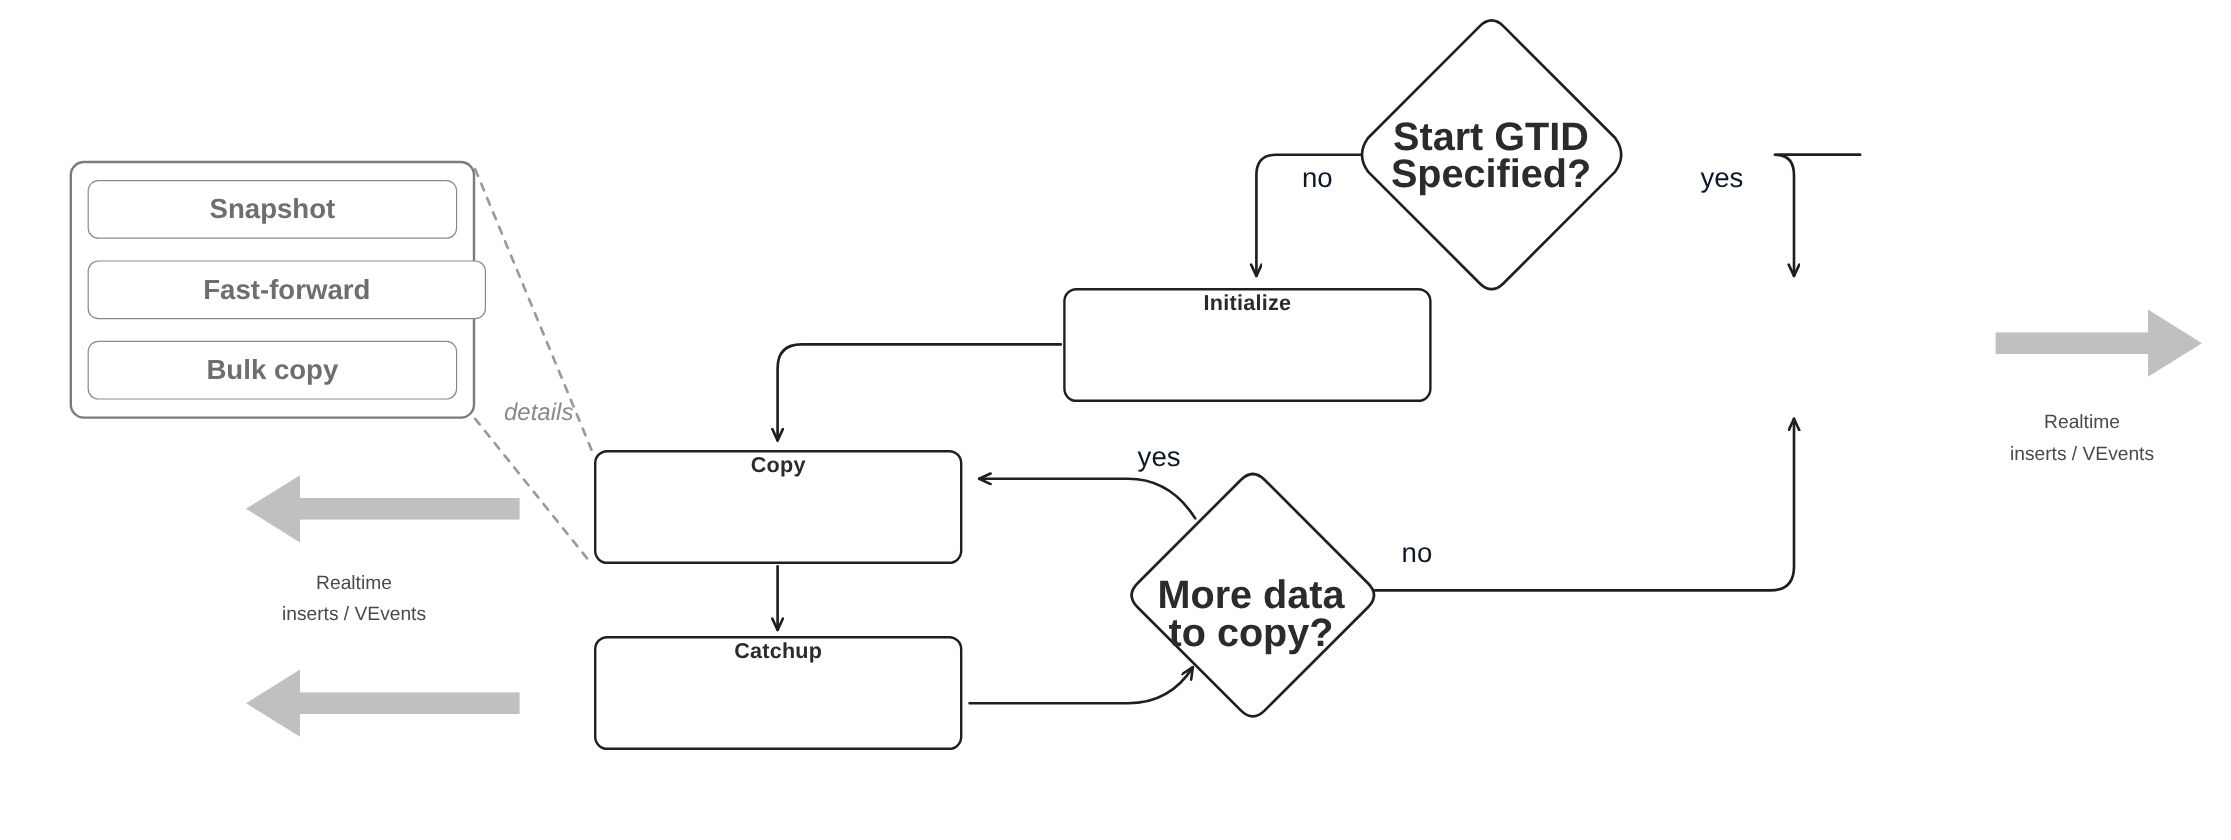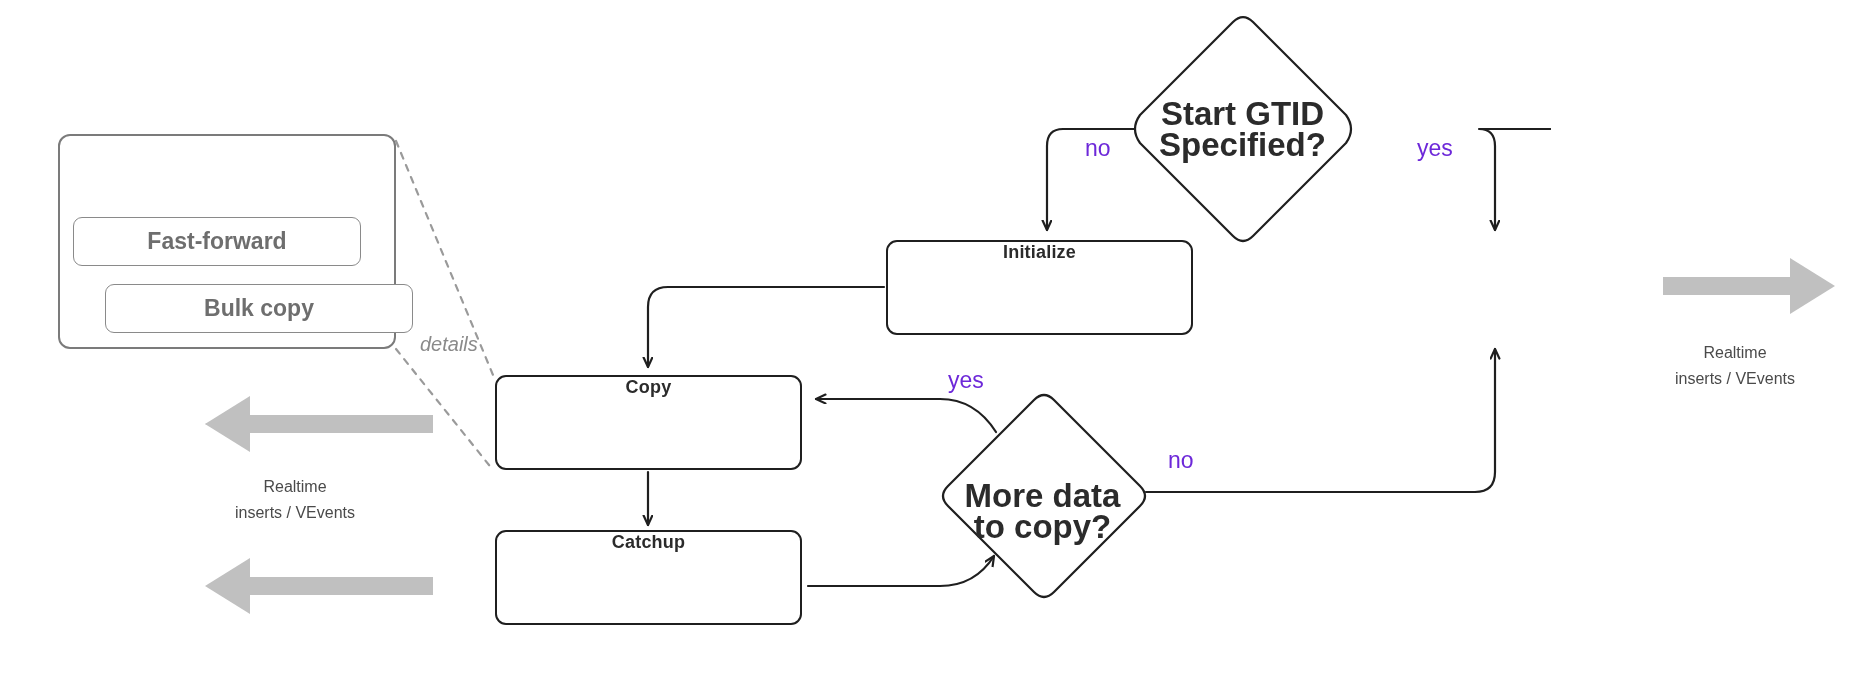--- a/index.html
+++ b/index.html
@@ -57,21 +57,21 @@
     border: 1.8px solid #8a8a8a;
     border-radius: 9px;
     background: #ffffff;
     color: #6e6e6e;
     font-weight: bold;
     font-size: 23px;
     z-index: 5;
   }
   .edge-label {
     position: absolute;
-    color: #6d28d9;
+    color: #0f172a;
     font-size: 23px;
     font-weight: normal;
     white-space: nowrap;
     z-index: 6;
   }
   .caption {
     position: absolute;
     color: #4a4a4a;
     font-size: 16px;
     line-height: 26px;
@@ -199,26 +199,29 @@
   <div class="node" style="left:495px; top:530px; width:307px; height:95px;">
     <span>Catchup</span>
   </div>
 
   <div class="node" style="left:495px; top:375px; width:307px; height:95px;">
     <span>Copy</span>
   </div>
 
   <div class="group-box" style="left:58px; top:134px; width:338px; height:215px;"></div>
 
-
-  <div class="sub-node" style="left:73px; top:217px; width:288px; height:49px;">
+  <div class="sub-node" style="left:73px; top:150px; width:308px; height:49px;">
+    <span>Snapshot</span>
+  </div>
+
+  <div class="sub-node" style="left:73px; top:217px; width:332px; height:49px;">
     <span>Fast-forward</span>
   </div>
 
-  <div class="sub-node" style="left:73px; top:284px; width:308px; height:49px;margin-left:32px;">
+  <div class="sub-node" style="left:73px; top:284px; width:308px; height:49px;">
     <span>Bulk copy</span>
   </div>
 
   <div class="details-label" style="left:420px; top:333px;">details</div>
 
   <div class="edge-label" style="left:1085px; top:135px;">no</div>
 
   <div class="edge-label" style="left:1417px; top:135px;">yes</div>
 
   <div class="edge-label" style="left:948px; top:367px;">yes</div>

